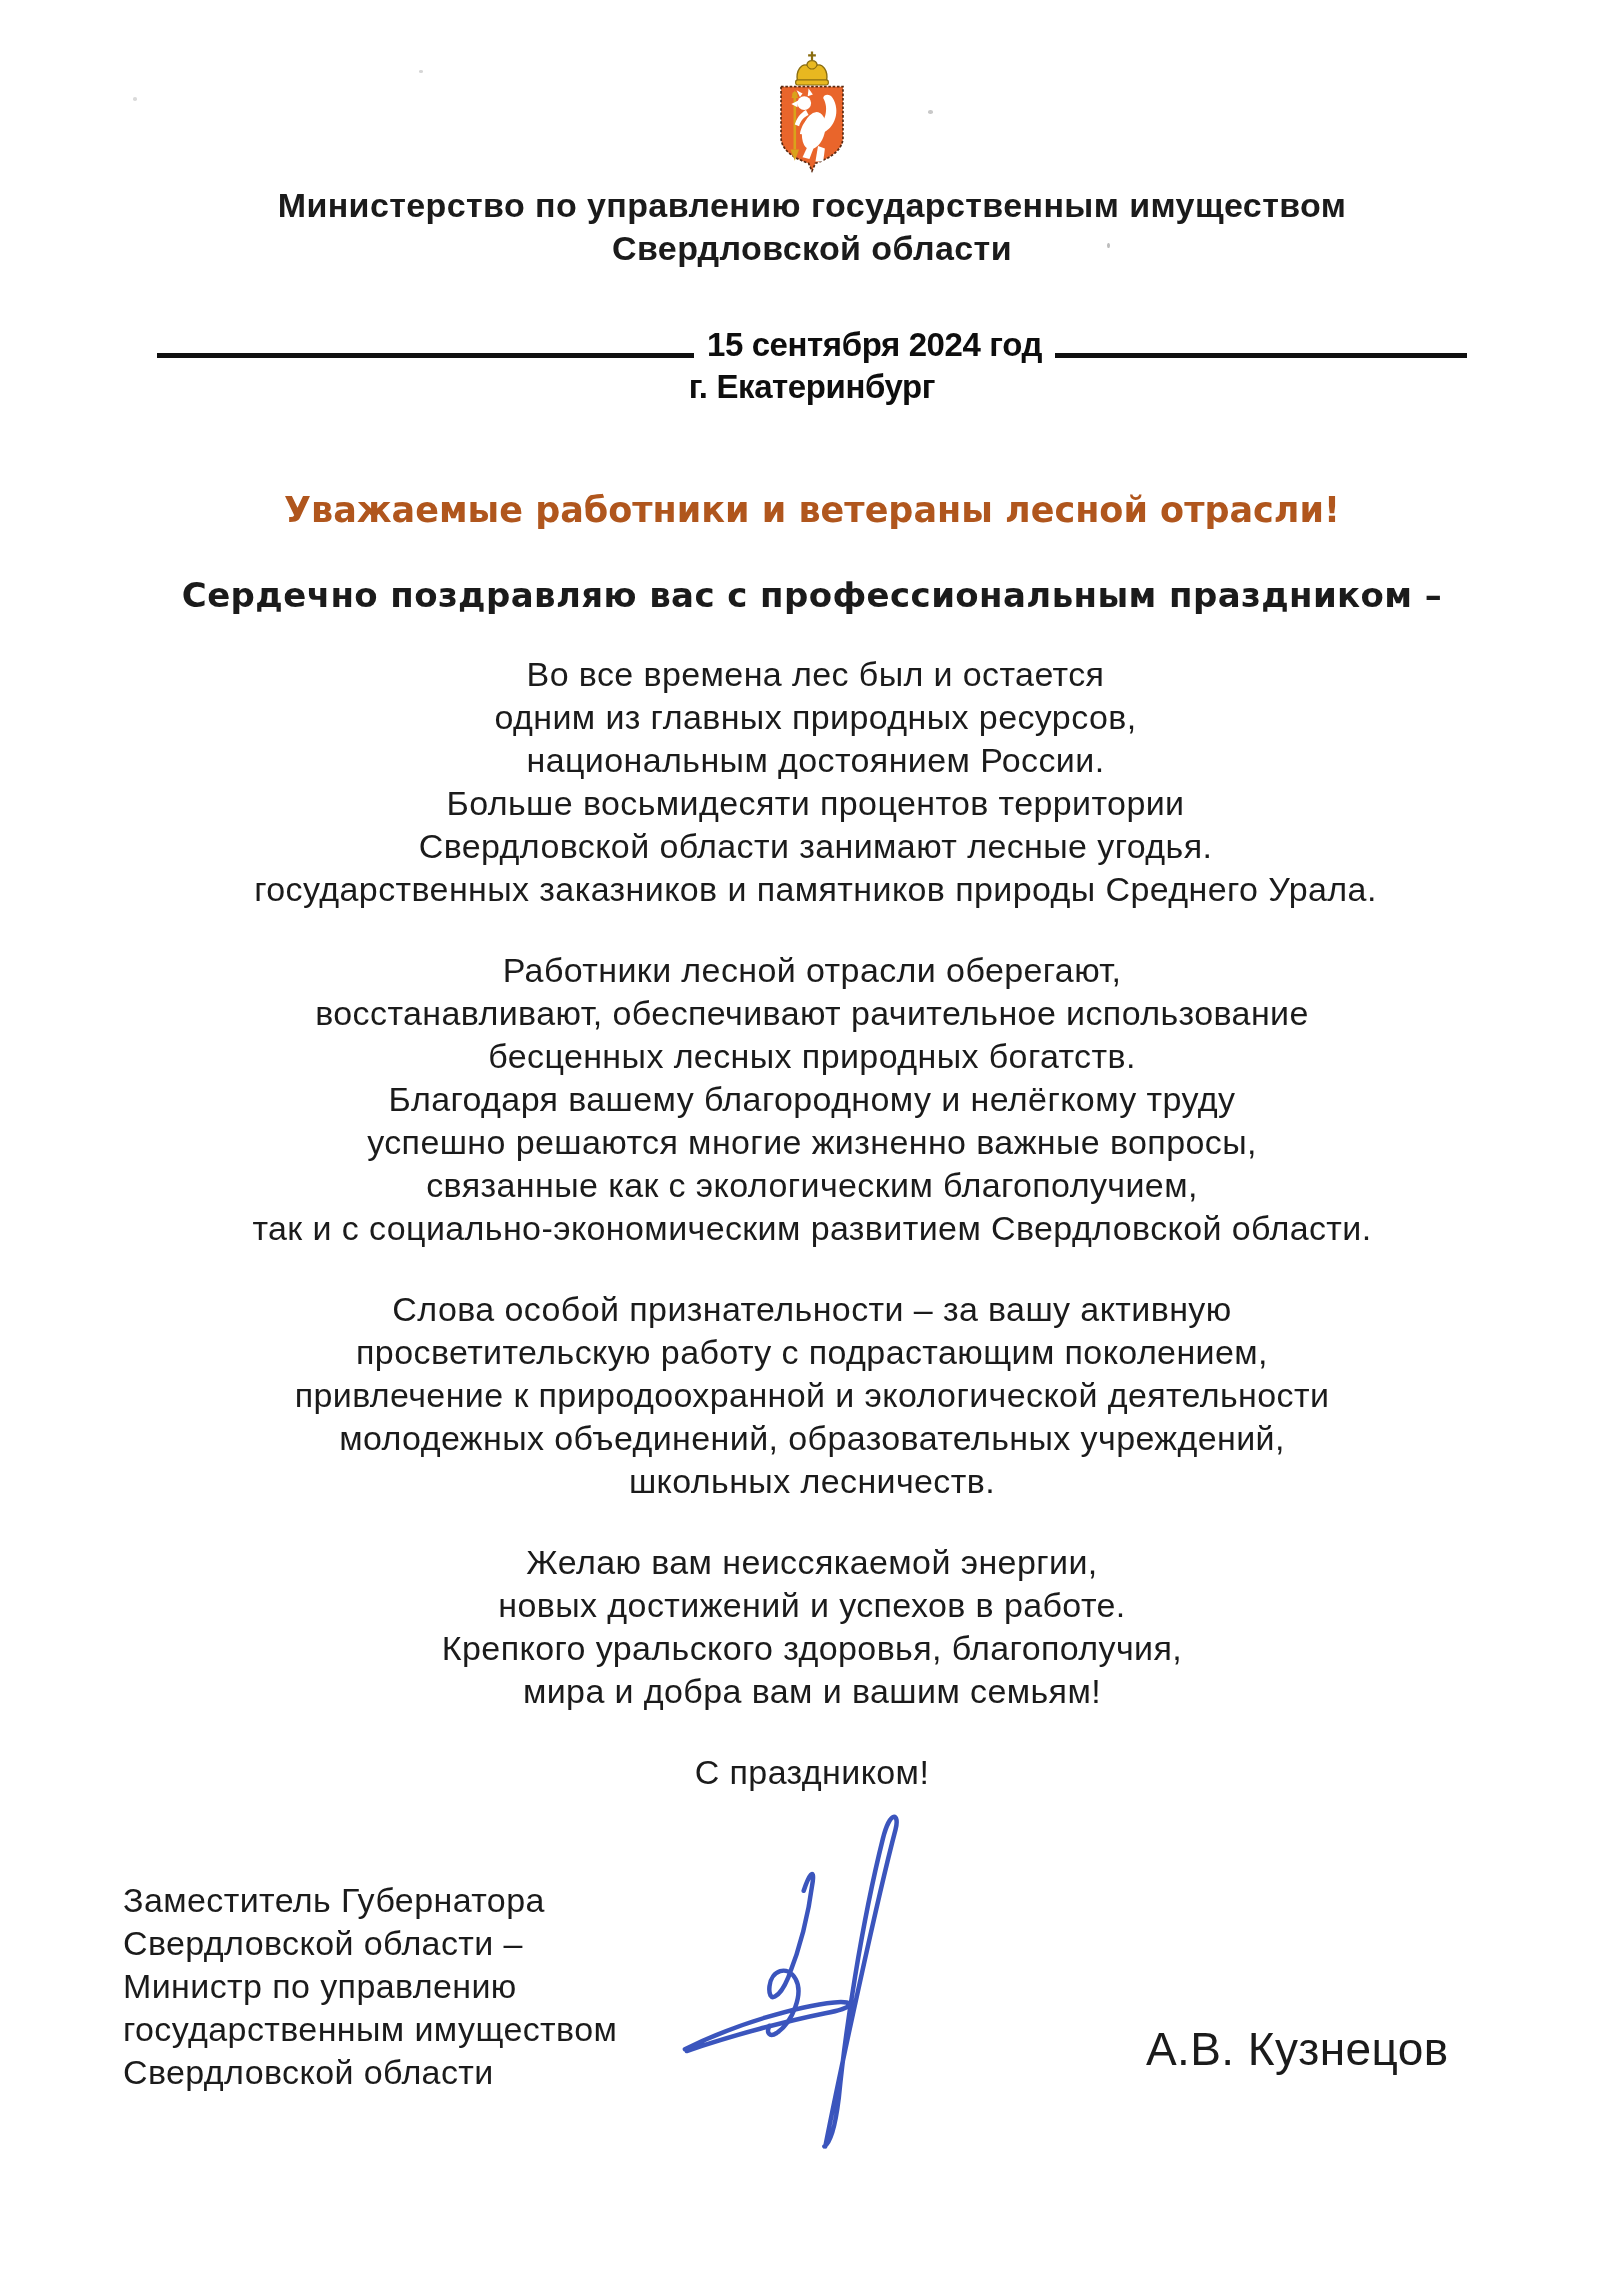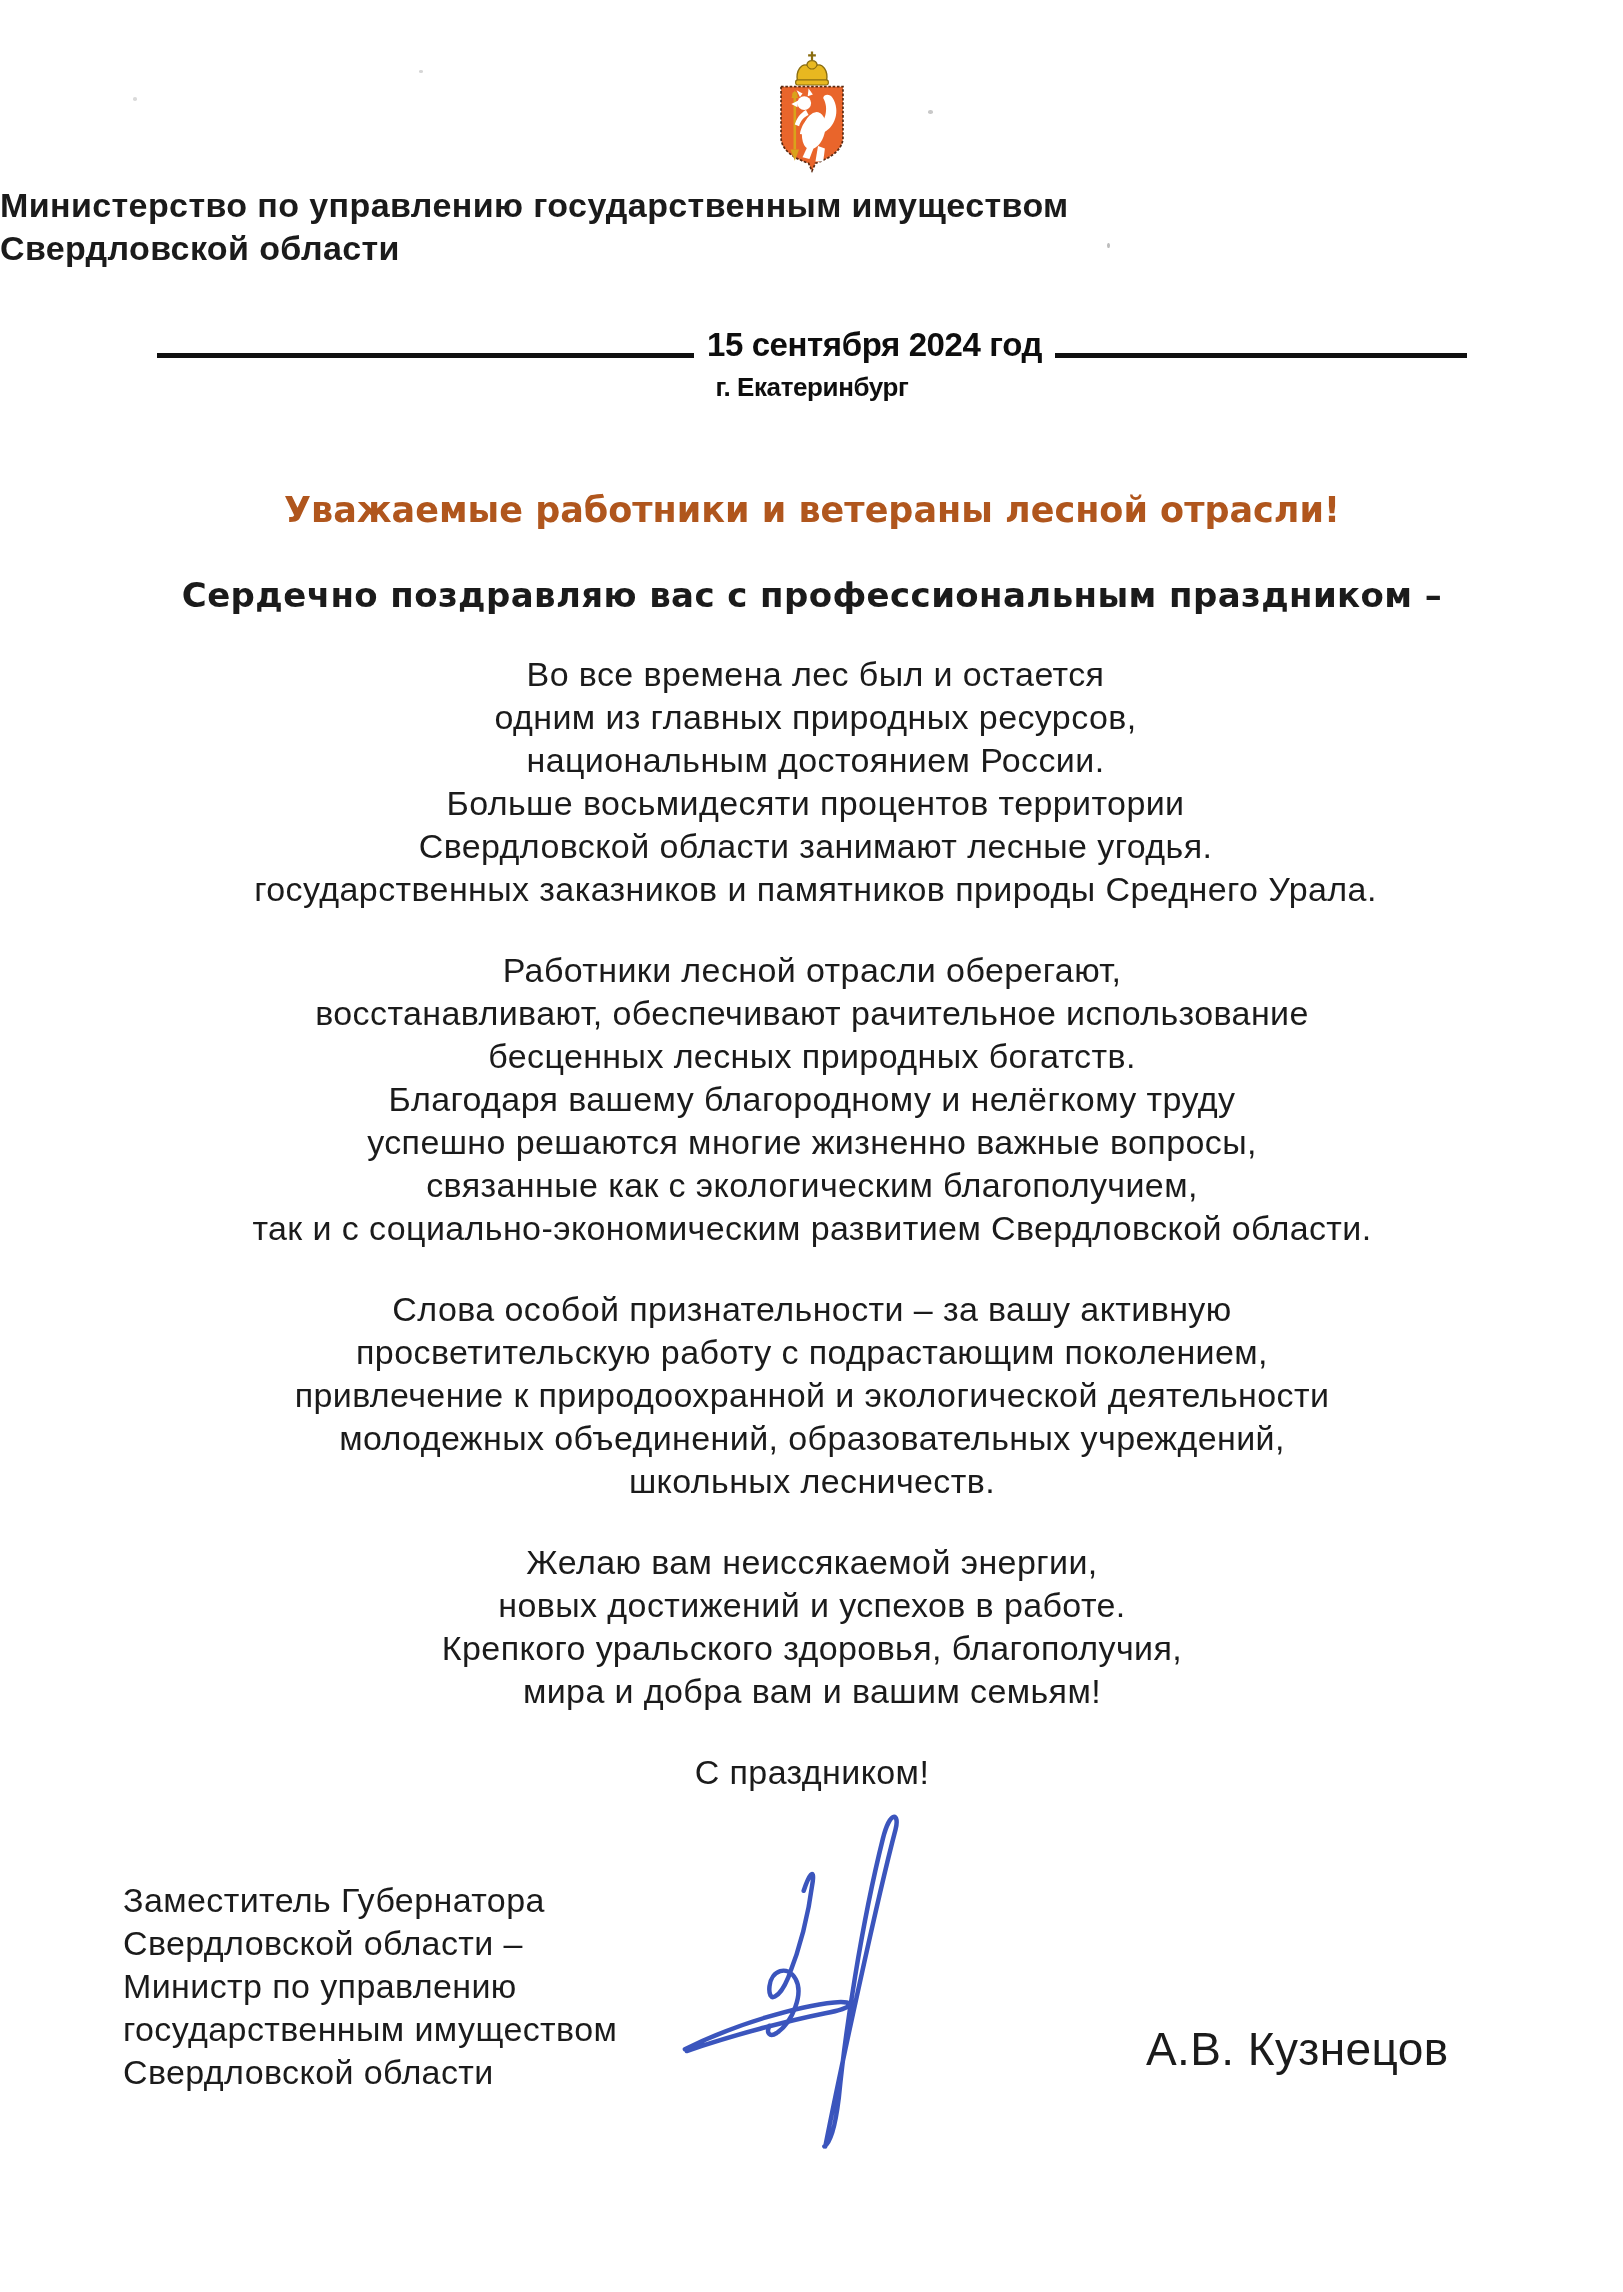--- a/index.html
+++ b/index.html
@@ -17,20 +17,21 @@
     background:#ffffff;
     margin:0 auto;
     overflow:hidden;
     font-family:"Liberation Sans", sans-serif;
     color:var(--ink);
   }
   
   .crest{width:86px;height:129px;margin:48px auto 0;display:block;}
   .ministry{
     margin-top:7.2px;
+    text-align:center;
     font-weight:700;
     font-size:37px;
     line-height:42px;
     letter-spacing:-0.9px;
     color:#0e0e0e;
   }
   
   .date-row{
     margin-top:56px;
     display:flex;
@@ -39,21 +40,21 @@
   }
   .rule{height:4.5px;background:#101010;margin-bottom:6.3px;}
   .rule.left{width:537px;margin-right:12.5px;}
   .rule.right{width:412px;margin-left:12.5px;}
   .date-text{
     font-weight:700;font-size:33px;line-height:38px;color:#0e0e0e;
     letter-spacing:-0.4px;white-space:nowrap;
   }
   .city{
     margin-top:3.6px;text-align:center;
-    font-weight:700;font-size:26px;line-height:38px;color:#0e0e0e;
+    font-weight:700;font-size:33px;line-height:38px;color:#0e0e0e;
     letter-spacing:-0.4px;
   }
   
   .h-orange{
     font-family:"DejaVu Sans", sans-serif;
     font-weight:700;
     color:var(--orange);
     text-align:center;
     font-size:35px;
     line-height:44px;

